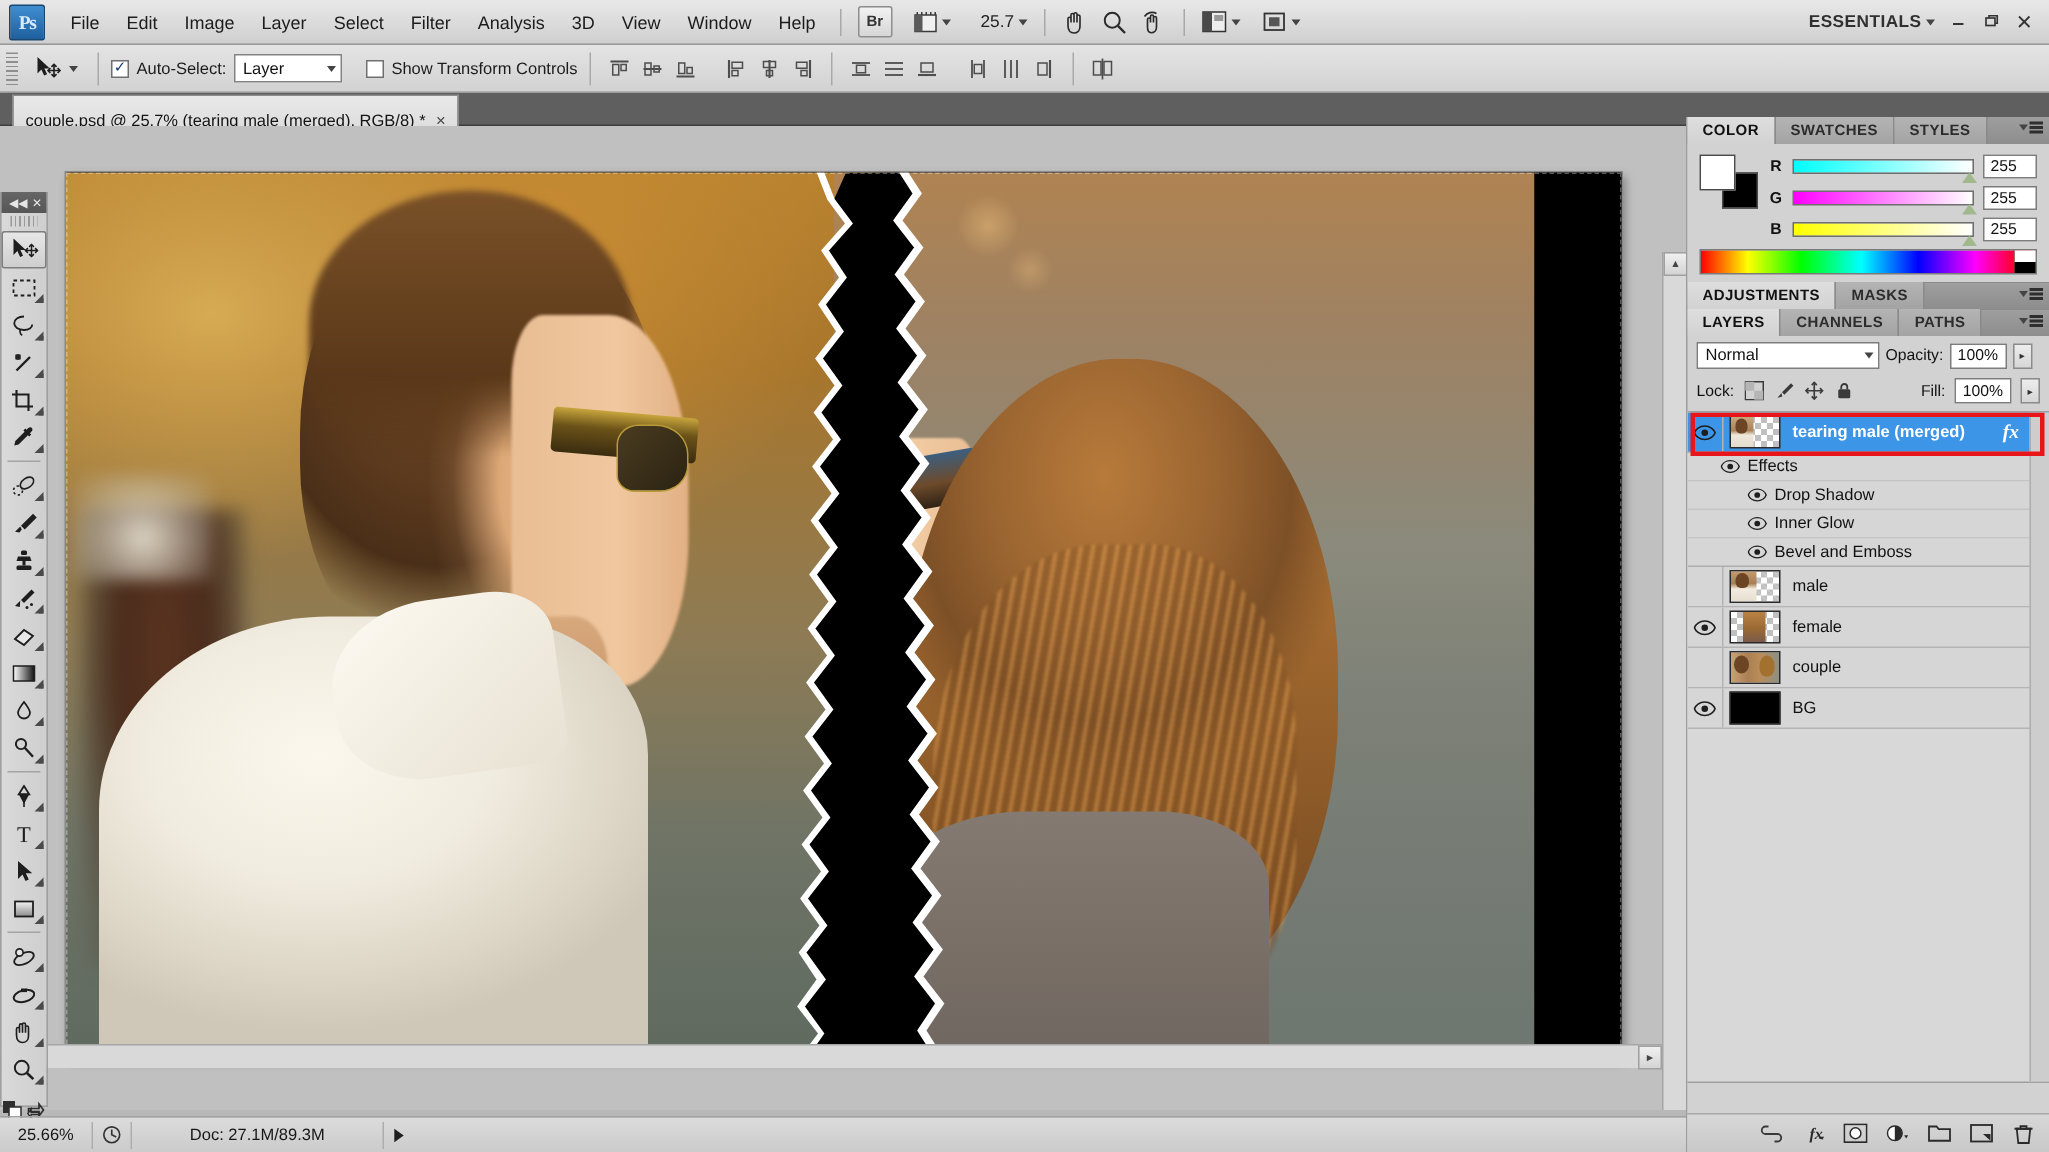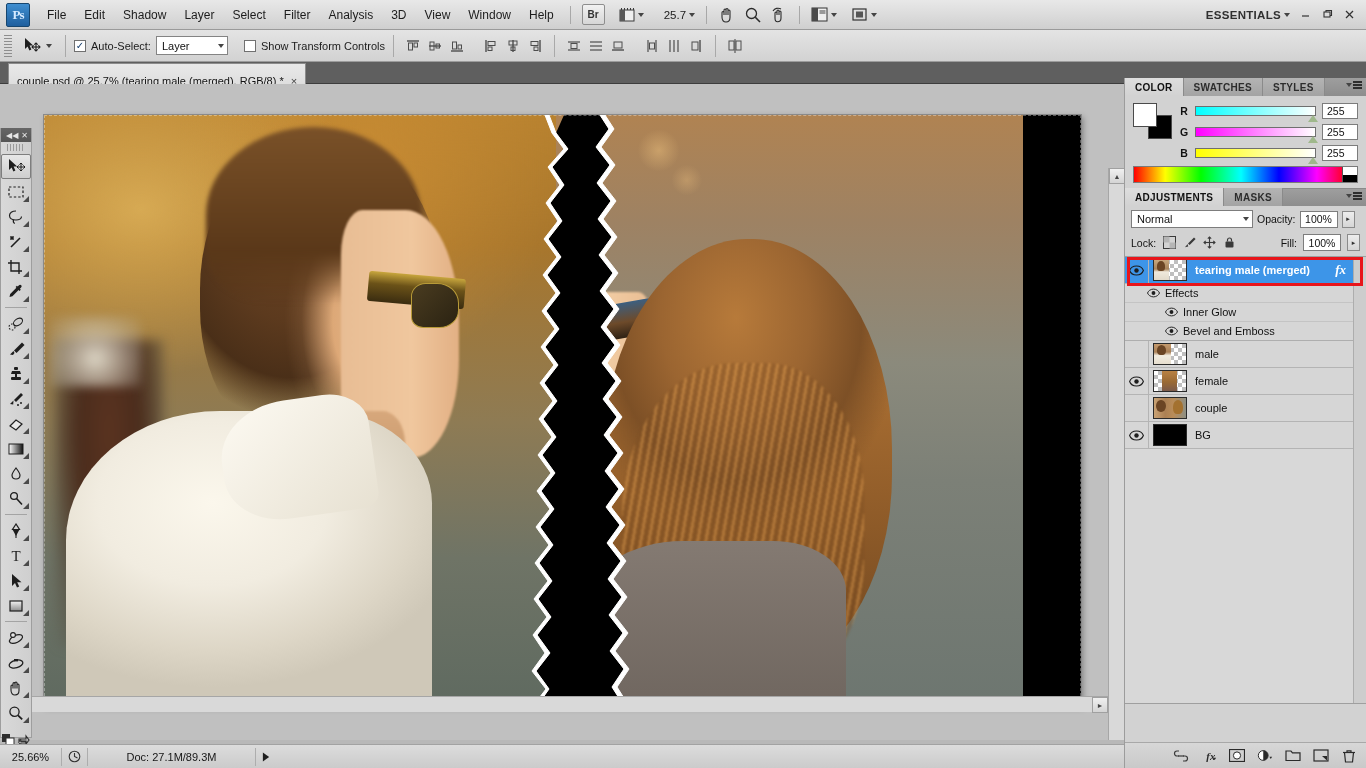--- a/index.html
+++ b/index.html
@@ -390,21 +390,21 @@
 </style>
 </head>
 <body>
 
 <div id="app">
 
   <div class="menubar">
     <div class="ps-logo">Ps</div>
     <div class="menu-item">File</div>
     <div class="menu-item">Edit</div>
-    <div class="menu-item">Shadow</div>
+    <div class="menu-item">Image</div>
     <div class="menu-item">Layer</div>
     <div class="menu-item">Select</div>
     <div class="menu-item">Filter</div>
     <div class="menu-item">Analysis</div>
     <div class="menu-item">3D</div>
     <div class="menu-item">View</div>
     <div class="menu-item">Window</div>
     <div class="menu-item">Help</div>
 
     <div class="mb-sep"></div>
@@ -936,20 +936,33 @@
       <div class="pmenu">
         <span class="caret"></span>
         <span class="lines">
             <i></i>
             <i></i>
             <i></i>
           </span>
       </div>
     </div>
 
+    <div class="panel-tabs" style="border-top:1px solid #8a8a8a">
+      <div class="ptab active">LAYERS</div>
+      <div class="ptab">CHANNELS</div>
+      <div class="ptab">PATHS</div>
+      <div class="pmenu">
+        <span class="caret"></span>
+        <span class="lines">
+            <i></i>
+            <i></i>
+            <i></i>
+          </span>
+      </div>
+    </div>
 
     <div class="layers-ctl">
       <div class="blend-combo">
         <span>Normal</span>
         <span class="caret"></span>
       </div>
       <span class="small-lbl">Opacity:</span>
       <div class="num-field">100%</div>
       <div class="stepper">▸</div>
     </div>
@@ -1023,20 +1036,29 @@
         </div>
         <span class="eff-label">Effects</span>
       </div>
       <div class="effect-row">
         <div class="eye-cell" style="margin-left:34px">
           <svg width="13" height="10" viewBox="0 0 15 11">
               <path d="M7.5 1C4 1 1.4 3.3.6 5.5 1.4 7.7 4 10 7.5 10S13.6 7.7 14.4 5.5C13.6 3.3 11 1 7.5 1z" fill="none" stroke="#1e1e1e" stroke-width="1.1"></path>
               <circle cx="7.5" cy="5.5" r="2.2" fill="#1e1e1e"></circle>
             </svg>
         </div>
+        <span class="eff-label">Drop Shadow</span>
+      </div>
+      <div class="effect-row">
+        <div class="eye-cell" style="margin-left:34px">
+          <svg width="13" height="10" viewBox="0 0 15 11">
+              <path d="M7.5 1C4 1 1.4 3.3.6 5.5 1.4 7.7 4 10 7.5 10S13.6 7.7 14.4 5.5C13.6 3.3 11 1 7.5 1z" fill="none" stroke="#1e1e1e" stroke-width="1.1"></path>
+              <circle cx="7.5" cy="5.5" r="2.2" fill="#1e1e1e"></circle>
+            </svg>
+        </div>
         <span class="eff-label">Inner Glow</span>
       </div>
       <div class="effect-row" style="border-bottom:1px solid #aeaeae">
         <div class="eye-cell" style="margin-left:34px">
           <svg width="13" height="10" viewBox="0 0 15 11">
               <path d="M7.5 1C4 1 1.4 3.3.6 5.5 1.4 7.7 4 10 7.5 10S13.6 7.7 14.4 5.5C13.6 3.3 11 1 7.5 1z" fill="none" stroke="#1e1e1e" stroke-width="1.1"></path>
               <circle cx="7.5" cy="5.5" r="2.2" fill="#1e1e1e"></circle>
             </svg>
         </div>
         <span class="eff-label">Bevel and Emboss</span>

